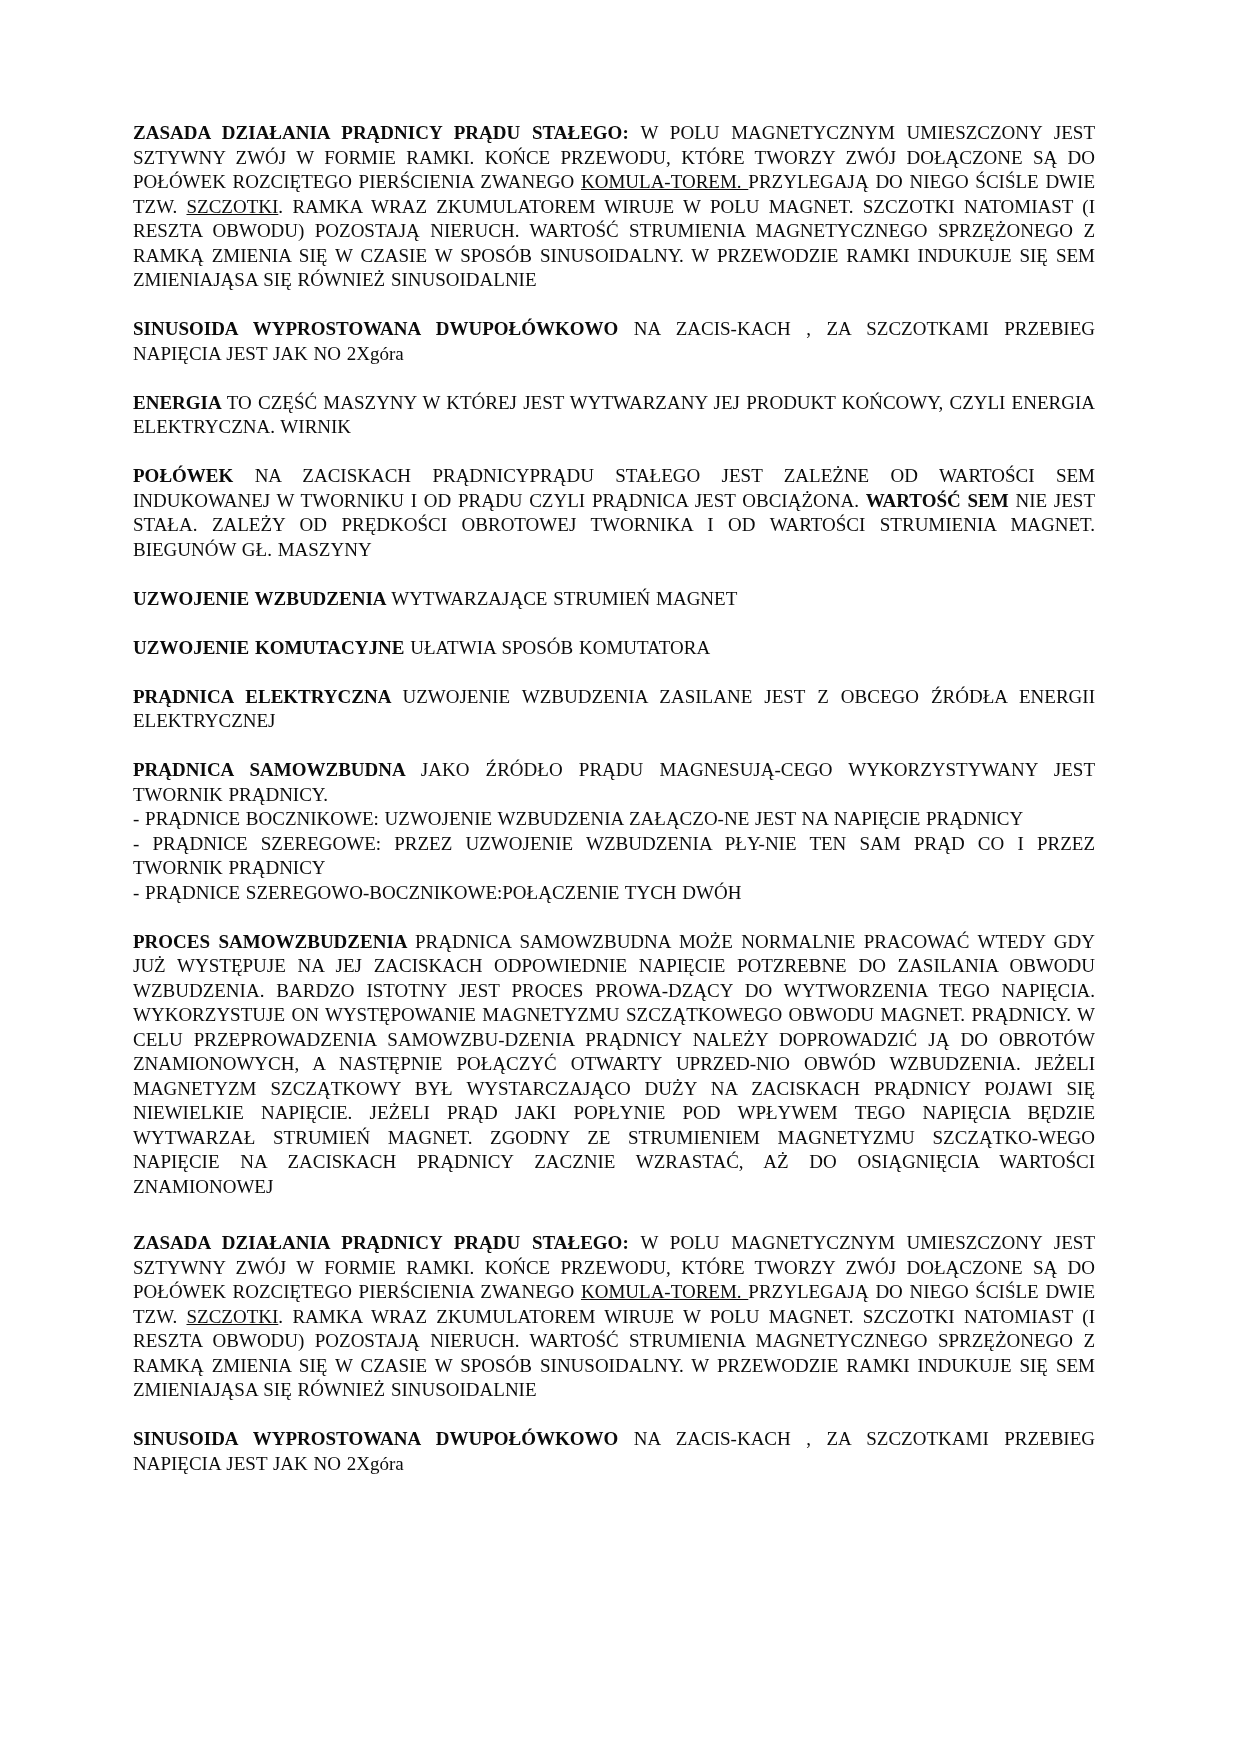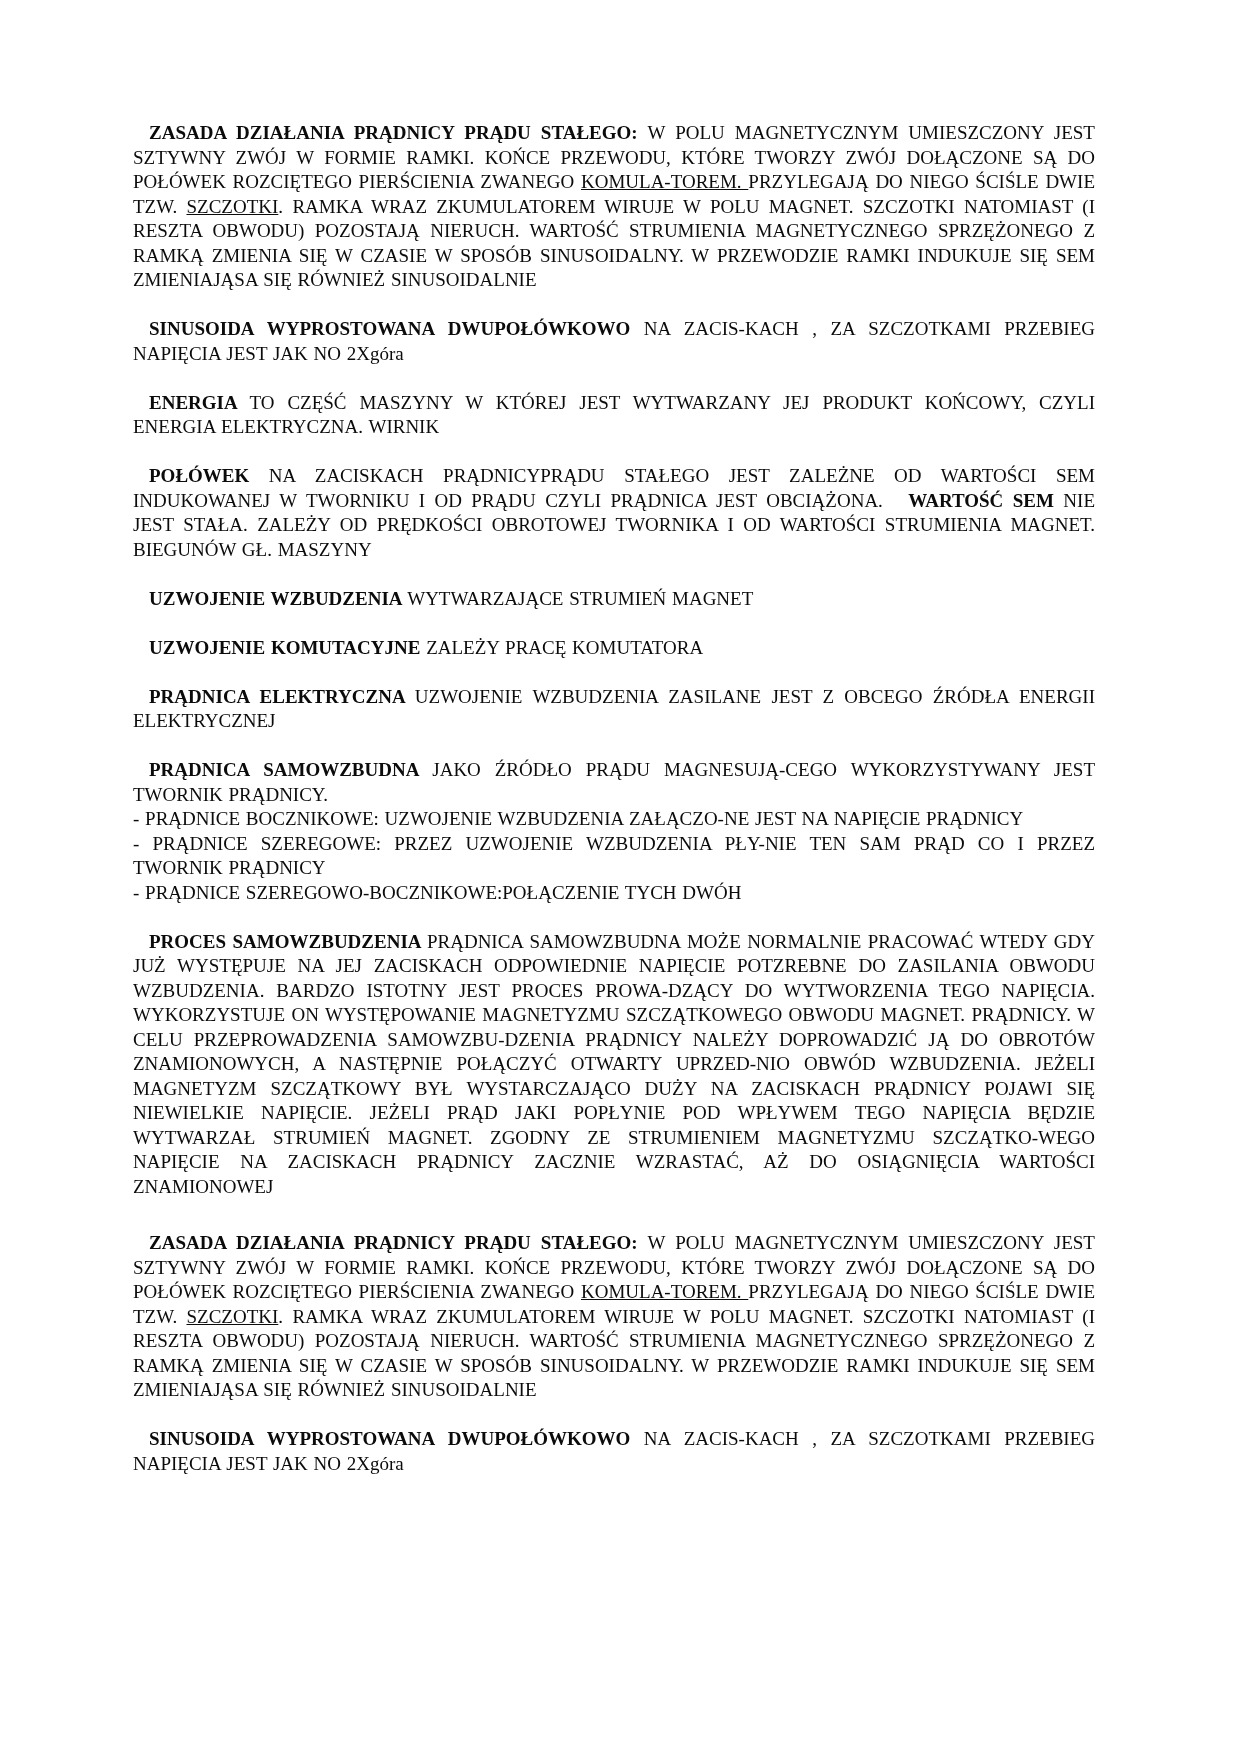--- a/index.html
+++ b/index.html
@@ -19,31 +19,31 @@
   .doc-body p.para {
     margin: 0 0 24.5px 0;
     font-size: 19px;
     line-height: 24.5px;
     text-align: justify;
     word-spacing: 1px;
   }
   .doc-body p.para.extra-gap {
     margin-top: 32px;
   }
-  .seg-b { font-weight: bold; margin-left: 16px; }
+  .seg-b { font-weight: bold; }
   .seg-u { text-decoration: underline; }
 </style>
 </head>
 <body>
 
 <div class="doc-body">
     <p class="para"><span class="seg-b ">ZASADA DZIAŁANIA PRĄDNICY PRĄDU STAŁEGO: </span><span class="">W POLU MAGNETYCZNYM UMIESZCZONY JEST SZTYWNY ZWÓJ W FORMIE RAMKI. KOŃCE PRZEWODU, KTÓRE TWORZY ZWÓJ DOŁĄCZONE SĄ DO POŁÓWEK ROZCIĘTEGO PIERŚCIENIA ZWANEGO </span><span class="seg-u">KOMULA-TOREM. </span><span class="">PRZYLEGAJĄ DO NIEGO ŚCIŚLE DWIE TZW. </span><span class="seg-u">SZCZOTKI</span><span class="">. RAMKA WRAZ ZKUMULATOREM WIRUJE W POLU MAGNET. SZCZOTKI NATOMIAST (I RESZTA OBWODU) POZOSTAJĄ NIERUCH. WARTOŚĆ STRUMIENIA MAGNETYCZNEGO SPRZĘŻONEGO Z RAMKĄ ZMIENIA SIĘ W CZASIE W SPOSÓB SINUSOIDALNY. W PRZEWODZIE RAMKI INDUKUJE SIĘ SEM ZMIENIAJĄSA SIĘ RÓWNIEŻ SINUSOIDALNIE</span></p>
     <p class="para"><span class="seg-b ">SINUSOIDA WYPROSTOWANA DWUPOŁÓWKOWO </span><span class="">NA ZACIS-KACH , ZA SZCZOTKAMI PRZEBIEG NAPIĘCIA JEST JAK NO 2Xgóra</span></p>
     <p class="para"><span class="seg-b ">ENERGIA </span><span class="">TO CZĘŚĆ MASZYNY W KTÓREJ JEST WYTWARZANY JEJ PRODUKT KOŃCOWY, CZYLI ENERGIA ELEKTRYCZNA. WIRNIK</span></p>
     <p class="para"><span class="seg-b ">POŁÓWEK </span><span class="">NA ZACISKACH PRĄDNICYPRĄDU STAŁEGO JEST ZALEŻNE OD WARTOŚCI SEM INDUKOWANEJ W TWORNIKU I OD PRĄDU CZYLI PRĄDNICA JEST OBCIĄŻONA. </span><span class="seg-b ">WARTOŚĆ SEM </span><span class="">NIE JEST STAŁA. ZALEŻY OD PRĘDKOŚCI OBROTOWEJ TWORNIKA I OD WARTOŚCI STRUMIENIA MAGNET. BIEGUNÓW GŁ. MASZYNY</span></p>
     <p class="para"><span class="seg-b ">UZWOJENIE WZBUDZENIA </span><span class="">WYTWARZAJĄCE STRUMIEŃ MAGNET</span></p>
-    <p class="para"><span class="seg-b ">UZWOJENIE KOMUTACYJNE </span><span class="">ZALEŻY PRACĘ KOMUTATORA</span></p>
+    <p class="para"><span class="seg-b ">UZWOJENIE KOMUTACYJNE </span><span class="">UŁATWIA SPOSÓB KOMUTATORA</span></p>
     <p class="para"><span class="seg-b ">PRĄDNICA ELEKTRYCZNA </span><span class="">UZWOJENIE WZBUDZENIA ZASILANE JEST Z OBCEGO ŹRÓDŁA ENERGII ELEKTRYCZNEJ</span></p>
     <p class="para"><span class="seg-b ">PRĄDNICA SAMOWZBUDNA </span><span class="">JAKO ŹRÓDŁO PRĄDU MAGNESUJĄ-CEGO WYKORZYSTYWANY JEST TWORNIK PRĄDNICY.</span><br><span class="">- PRĄDNICE BOCZNIKOWE:  UZWOJENIE WZBUDZENIA ZAŁĄCZO-NE  JEST NA NAPIĘCIE PRĄDNICY</span><br><span class="">- PRĄDNICE SZEREGOWE: PRZEZ UZWOJENIE WZBUDZENIA PŁY-NIE TEN SAM PRĄD CO I PRZEZ TWORNIK PRĄDNICY</span><br><span class="">- PRĄDNICE SZEREGOWO-BOCZNIKOWE:POŁĄCZENIE TYCH DWÓH</span></p>
     <p class="para"><span class="seg-b ">PROCES SAMOWZBUDZENIA </span><span class="">PRĄDNICA SAMOWZBUDNA MOŻE NORMALNIE PRACOWAĆ WTEDY GDY JUŻ WYSTĘPUJE NA JEJ ZACISKACH ODPOWIEDNIE NAPIĘCIE POTZREBNE DO ZASILANIA OBWODU WZBUDZENIA. BARDZO ISTOTNY JEST PROCES PROWA-DZĄCY DO WYTWORZENIA TEGO NAPIĘCIA. WYKORZYSTUJE ON WYSTĘPOWANIE MAGNETYZMU SZCZĄTKOWEGO OBWODU MAGNET. PRĄDNICY. W CELU PRZEPROWADZENIA SAMOWZBU-DZENIA PRĄDNICY NALEŻY DOPROWADZIĆ JĄ DO OBROTÓW ZNAMIONOWYCH, A NASTĘPNIE POŁĄCZYĆ OTWARTY UPRZED-NIO OBWÓD WZBUDZENIA. JEŻELI MAGNETYZM SZCZĄTKOWY BYŁ WYSTARCZAJĄCO DUŻY NA ZACISKACH PRĄDNICY POJAWI SIĘ NIEWIELKIE NAPIĘCIE. JEŻELI PRĄD JAKI POPŁYNIE POD WPŁYWEM TEGO NAPIĘCIA BĘDZIE WYTWARZAŁ STRUMIEŃ MAGNET. ZGODNY ZE STRUMIENIEM MAGNETYZMU SZCZĄTKO-WEGO NAPIĘCIE NA ZACISKACH PRĄDNICY ZACZNIE WZRASTAĆ, AŻ DO OSIĄGNIĘCIA WARTOŚCI ZNAMIONOWEJ</span></p>
     <p class="para extra-gap"><span class="seg-b ">ZASADA DZIAŁANIA PRĄDNICY PRĄDU STAŁEGO: </span><span class="">W POLU MAGNETYCZNYM UMIESZCZONY JEST SZTYWNY ZWÓJ W FORMIE RAMKI. KOŃCE PRZEWODU, KTÓRE TWORZY ZWÓJ DOŁĄCZONE SĄ DO POŁÓWEK ROZCIĘTEGO PIERŚCIENIA ZWANEGO </span><span class="seg-u">KOMULA-TOREM. </span><span class="">PRZYLEGAJĄ DO NIEGO ŚCIŚLE DWIE TZW. </span><span class="seg-u">SZCZOTKI</span><span class="">. RAMKA WRAZ ZKUMULATOREM WIRUJE W POLU MAGNET. SZCZOTKI NATOMIAST (I RESZTA OBWODU) POZOSTAJĄ NIERUCH. WARTOŚĆ STRUMIENIA MAGNETYCZNEGO SPRZĘŻONEGO Z RAMKĄ ZMIENIA SIĘ W CZASIE W SPOSÓB SINUSOIDALNY. W PRZEWODZIE RAMKI INDUKUJE SIĘ SEM ZMIENIAJĄSA SIĘ RÓWNIEŻ SINUSOIDALNIE</span></p>
     <p class="para"><span class="seg-b ">SINUSOIDA WYPROSTOWANA DWUPOŁÓWKOWO </span><span class="">NA ZACIS-KACH , ZA SZCZOTKAMI PRZEBIEG NAPIĘCIA JEST JAK NO 2Xgóra</span></p>
   </div>
 
 </body></html>

